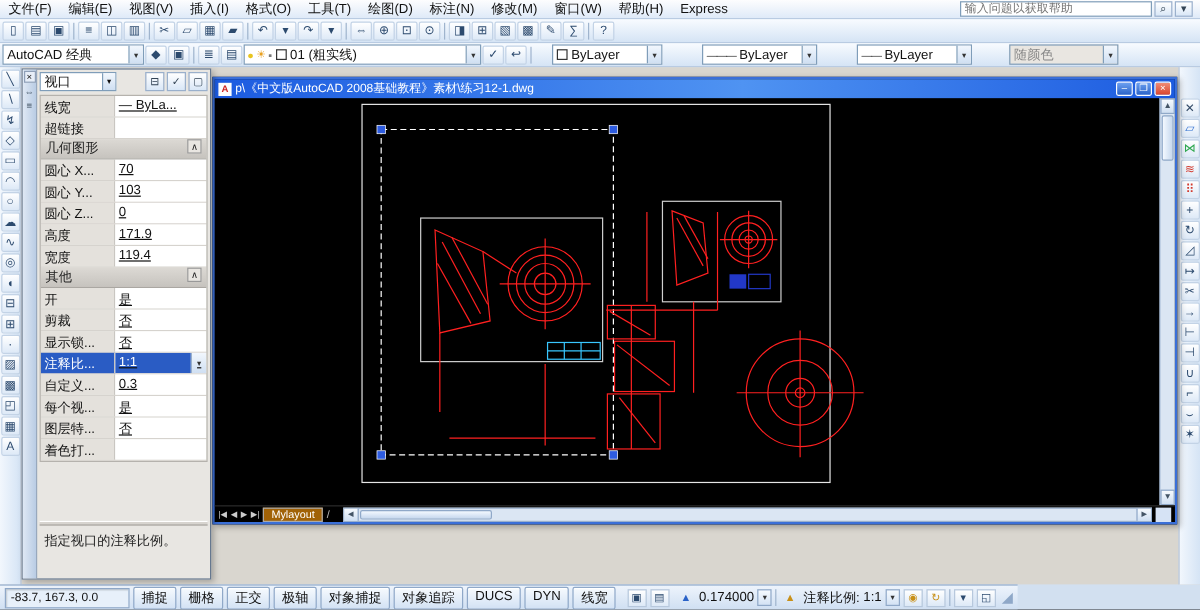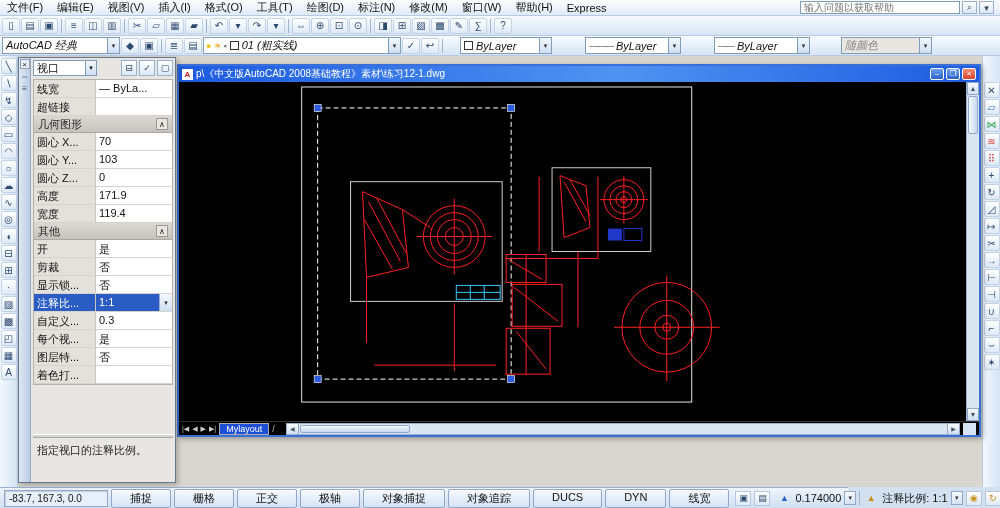--- a/index.html
+++ b/index.html
@@ -10,21 +10,21 @@
   #menubar{position:absolute;left:0;top:0;width:1000px;height:16px;background:linear-gradient(#fdfdfe,#dfeaf8);border-bottom:1px solid #b9cbe2;display:flex;align-items:center;}
   #menu-items{display:flex;align-items:center;height:100%;}
   .menu-item{padding:0 7px;height:100%;display:flex;align-items:center;cursor:default;white-space:nowrap;}
   .help-box{margin-left:auto;display:flex;align-items:center;gap:2px;padding-right:6px;}
   .help-box input{width:160px;height:13px;font-size:10px;border:1px solid #7f9db9;padding:0 3px;color:#555;}
   .mini-btn{width:15px;height:13px;font-size:9px;display:flex;align-items:center;justify-content:center;border:1px solid #9ab0cc;background:linear-gradient(#fff,#d9e7f7);color:#345;}
 
   
   .tb{position:absolute;left:0;width:1000px;height:20px;background:linear-gradient(#f8fbff,#d5e4f5);border-bottom:1px solid #b9cbe2;display:flex;align-items:center;gap:1px;padding:1px 2px;}
   #toolbar1{top:16px;}
-  #toolbar2{top:36px;font-style:italic;}
+  #toolbar2{top:36px;}
   .tbi{flex:0 0 auto;width:18px;height:16px;border:1px solid #c3d3e6;background:linear-gradient(#ffffff,#dde9f7);display:flex;align-items:center;justify-content:center;font-size:10px;color:#2c4a6e;border-radius:2px;overflow:hidden;}
   .tsep{flex:0 0 auto;width:1px;height:14px;background:#9fb4cd;margin:0 2px;}
   .combo{flex:0 0 auto;height:17px;background:#fff;border:1px solid #7f9db9;display:flex;align-items:center;font-size:11px;overflow:hidden;}
   .combo .ctext{flex:1;padding:0 3px;white-space:nowrap;overflow:hidden;}
   .combo .cbtn{width:12px;align-self:stretch;background:linear-gradient(#f2f7fd,#cfdff2);border-left:1px solid #7f9db9;display:flex;align-items:center;justify-content:center;font-size:7px;color:#333;}
   .combo.disabled{background:#e9e6e1;color:#888;}
   .swatch{width:9px;height:9px;background:#fff;border:1px solid #333;margin-left:3px;flex:0 0 auto;}
   .lyr-ic{font-size:9px;margin-left:2px;flex:0 0 auto;}
   .ltsample{color:#333;font-size:9px;margin-left:3px;letter-spacing:-1px;flex:0 0 auto;}
 
@@ -44,60 +44,60 @@
   .wb{width:14px;height:12px;background:linear-gradient(#6ca0f0,#2a62c8);border:1px solid #fff;border-radius:2px;color:#fff;font-size:8px;line-height:10px;display:flex;align-items:center;justify-content:center;}
   .wb.close{background:linear-gradient(#f08d77,#d8442e);}
   .canvas-wrap{flex:1;display:flex;min-height:0;}
   .canvas{flex:1;position:relative;background:#000;overflow:hidden;}
   .canvas svg{position:absolute;inset:0;width:100%;height:100%;}
   .vscroll{flex:0 0 13px;background:#dbe6f3;border-left:1px solid #9ab0cc;display:flex;flex-direction:column;align-items:stretch;}
   .vs-btn{height:13px;background:linear-gradient(#f6fafe,#cfdff2);border:1px solid #8fa8c8;font-size:7px;display:flex;align-items:center;justify-content:center;color:#456;}
   .vs-thumb{height:38px;margin:1px;background:linear-gradient(90deg,#f4f9ff,#c6d8ee);border:1px solid #8fa8c8;border-radius:2px;}
   .tabstrip{height:14px;flex:0 0 14px;background:#000;display:flex;align-items:center;color:#ddd;font-size:9px;gap:3px;padding:0 3px;border-top:1px solid #333;}
   .tab-nav{font-size:7px;color:#ccc;}
-  .layout-tab{border:1px solid #aaa;padding:0 6px;height:12px;display:flex;align-items:center;background:#1d4ed8;color:#fff;}
+  .layout-tab{border:1px solid #aaa;padding:0 6px;height:12px;display:flex;align-items:center;background:#a16207;color:#fff;}
   .tab-slash{color:#bbb;}
   .hscroll{flex:1;height:12px;margin-left:8px;background:#dbe6f3;border:1px solid #9ab0cc;display:flex;align-items:stretch;}
   .hs-btn{width:12px;background:linear-gradient(#f6fafe,#cfdff2);border-right:1px solid #8fa8c8;font-size:6px;display:flex;align-items:center;justify-content:center;color:#456;}
   .hs-btn.r{border-right:none;border-left:1px solid #8fa8c8;}
   .hs-thumb{width:110px;margin:1px;background:linear-gradient(#f4f9ff,#c6d8ee);border:1px solid #8fa8c8;border-radius:2px;}
   .scroll-corner{width:13px;height:12px;background:#d6e3f5;flex:0 0 auto;}
 
   
   #palette{position:absolute;left:18px;top:1px;width:158px;height:426px;background:#e8e6e2;border:1px solid #66788f;display:flex;z-index:5;box-shadow:2px 2px 5px rgba(0,0,0,.25);}
   .pal-strip{width:12px;background:linear-gradient(90deg,#dfe8f4,#b9cce4);border-right:1px solid #98a8bd;display:flex;flex-direction:column;align-items:center;padding:1px 0;gap:3px;flex:0 0 12px;}
   .pal-x{width:10px;height:10px;font-size:8px;display:flex;align-items:center;justify-content:center;color:#222;background:#e7eef8;border:1px solid #8fa0b8;}
   .pal-ic{font-size:8px;color:#345;}
   .pal-body{flex:1;display:flex;flex-direction:column;padding:2px;min-width:0;}
   .pal-top{display:flex;gap:2px;margin-bottom:3px;align-items:center;}
   .pal-combo{flex:0 0 64px;height:16px;background:#fff;border:1px solid #7f9db9;display:flex;align-items:center;font-size:11px;}
   .pal-combo .ctext{flex:1;padding:0 3px;}
   .pal-combo .cbtn{width:11px;align-self:stretch;background:linear-gradient(#f2f7fd,#cfdff2);border-left:1px solid #7f9db9;display:flex;align-items:center;justify-content:center;font-size:7px;}
   .pal-tb{width:16px;height:16px;border:1px solid #9ab0cc;background:linear-gradient(#fff,#d9e7f7);display:flex;align-items:center;justify-content:center;font-size:9px;color:#345;margin-left:auto;}
   .pal-tb + .pal-tb{margin-left:0;}
   #pal-rows{flex:0 0 auto;border:1px solid #b5b2ad;background:#e8e6e2;overflow:hidden;}
-  .pal-header{height:17px;display:flex;align-items:center;background:linear-gradient(#dcd9d4,#c6c3be);border-bottom:1px solid #aaa7a2;font-size:11px;padding:0 4px;color:#222;}
+  .pal-header{height:17px;display:flex;background:linear-gradient(#dcd9d4,#c6c3be);border-bottom:1px solid #aaa7a2;font-size:11px;padding:0 4px;color:#222;}
   .pal-header .chev{margin-left:auto;width:12px;height:12px;border:1px solid #999;background:#e9e6e1;font-size:8px;display:flex;align-items:center;justify-content:center;}
   .pal-row{height:18px;display:flex;border-bottom:1px solid #d6d3ce;font-size:11px;}
   .pal-row .pl{flex:0 0 62px;padding:2px 3px;background:#e4e1dc;border-right:1px solid #c9c6c1;overflow:hidden;white-space:nowrap;}
-  .pal-row .pv{flex:1;background:#fff;overflow:hidden;white-space:nowrap;display:flex;align-items:stretch;min-width:0;}
+  .pal-row .pv{flex:1;background:#fff;overflow:hidden;white-space:nowrap;display:flex;align-items:stretch;min-width:0;text-decoration:underline;}
   .pal-row .pvt{padding:2px 3px;}
   .pal-row.sel .pl{background:#2a5cc4;color:#fff;}
   .pal-row.sel .selval{flex:1;background:#2a5cc4;color:#fff;padding:2px 3px;}
   .pal-row.sel .ddbtn{width:13px;background:linear-gradient(#f2f7fd,#cfdff2);border-left:1px solid #9ab0cc;display:flex;align-items:center;justify-content:center;font-size:7px;color:#333;}
   .pal-row.red .pv{box-shadow:inset 0 0 0 2px #e02121;border-radius:4px;}
   .pal-spacer{flex:1;}
   .pal-split{height:4px;background:#d7d4cf;border-top:1px solid #fff;border-bottom:1px solid #a9a6a1;margin:2px 0;}
   .pal-desc{flex:0 0 40px;padding:3px 4px;font-size:11px;color:#222;background:#e8e6e2;}
 
   
   #statusbar{position:absolute;left:0;top:487px;width:848px;height:21px;background:linear-gradient(#eef4fc,#cfdff2);border-top:1px solid #9ab2cf;display:flex;align-items:center;gap:3px;padding:0 4px;}
   .coords{flex:0 0 104px;font-size:10px;padding:2px 4px;border:1px solid #8fa8c8;background:#e7f0fa;box-shadow:inset 1px 1px 1px rgba(0,0,0,.15);white-space:nowrap;overflow:hidden;}
   #sb-toggles{display:flex;gap:3px;}
-  .sbt{padding:1px 18px;font-size:11px;background:linear-gradient(#f6fafe,#d3e2f4);border:1px solid #8fa8c8;border-radius:2px;box-shadow:inset 0 1px 0 #fff;white-space:nowrap;cursor:default;}
+  .sbt{padding:1px 6px;font-size:11px;background:linear-gradient(#f6fafe,#d3e2f4);border:1px solid #8fa8c8;border-radius:2px;box-shadow:inset 0 1px 0 #fff;white-space:nowrap;cursor:default;}
   .sbi{width:16px;height:15px;border:1px solid #b7c8dd;background:linear-gradient(#fff,#dde9f7);display:flex;align-items:center;justify-content:center;font-size:9px;color:#2c4a6e;flex:0 0 auto;}
   .sb-spacer{flex:1;}
   .sbsep{width:1px;height:14px;background:#9fb4cd;flex:0 0 auto;}
   .sb-num,.sb-lab{font-size:11px;white-space:nowrap;}
   .sb-dd{width:12px;height:14px;border:1px solid #8fa8c8;background:linear-gradient(#f6fafe,#d3e2f4);font-size:7px;display:flex;align-items:center;justify-content:center;color:#333;flex:0 0 auto;}
   .grip{color:#8fa8c8;font-size:12px;margin-left:2px;}
 </style>
 </head>
 <body>
 

